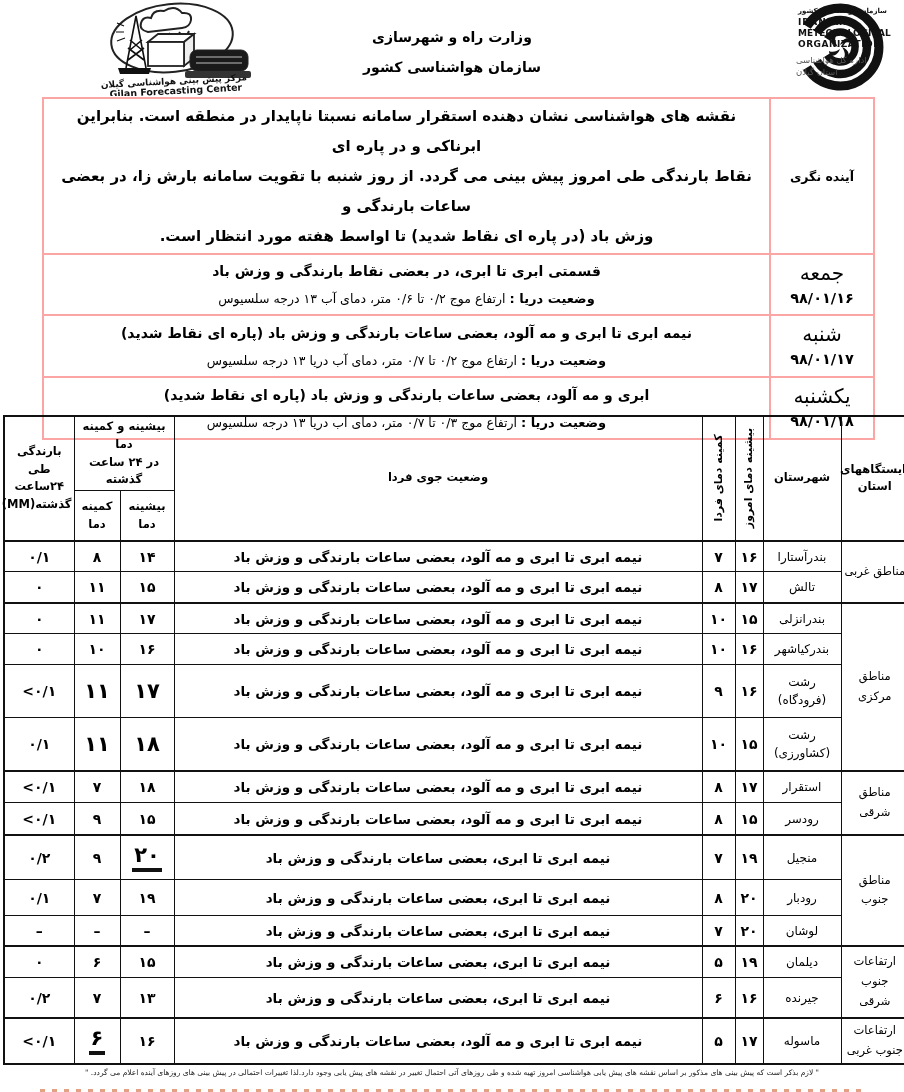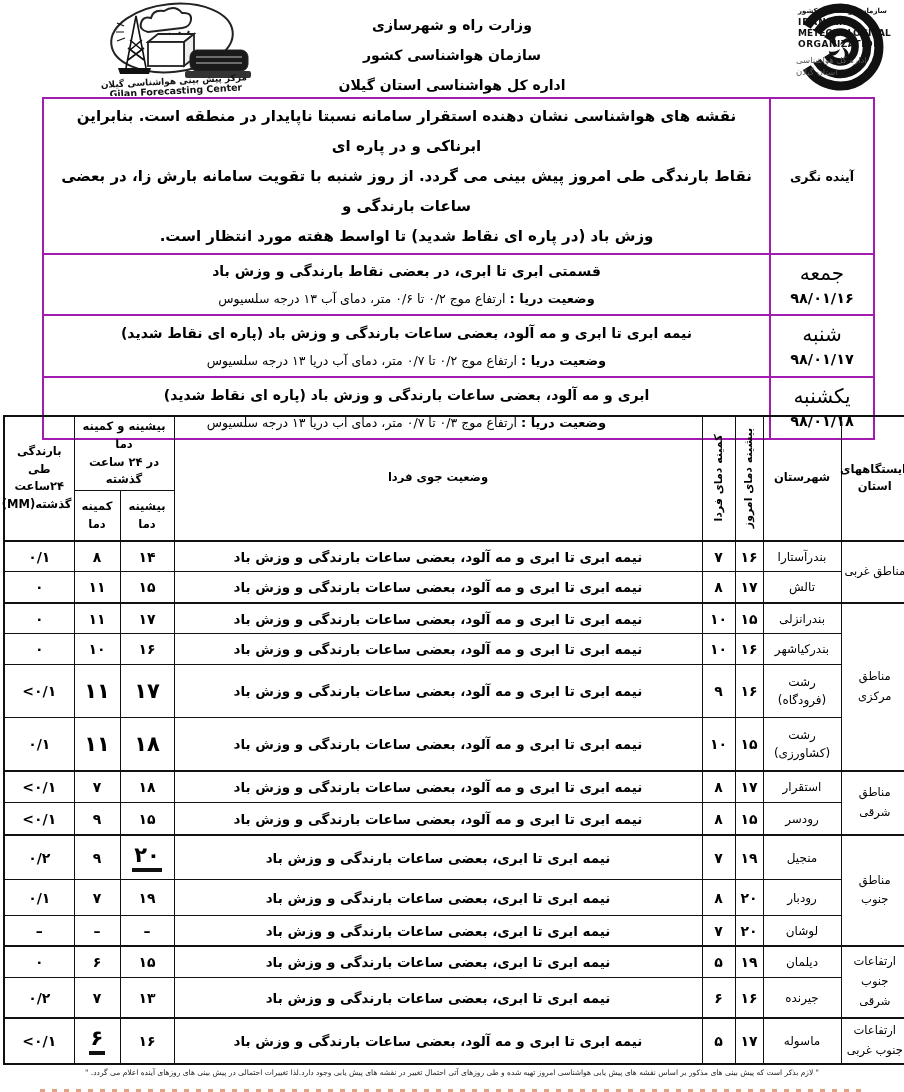--- a/index.html
+++ b/index.html
@@ -1,30 +1,30 @@
 <!DOCTYPE html>
 <html lang="fa"><head>
 <meta charset="utf-8">
 <style>
   html,body{margin:0;padding:0;background:#fff;}
   .page{position:relative;width:904px;height:1092px;background:#fff;overflow:hidden;
         font-family:"DejaVu Sans",sans-serif;direction:rtl;color:#000;}
   .pre{white-space:pre-line;}
 
   
-  .org-header{position:absolute;top:10px;right:252px;width:400px;text-align:center;}
+  .org-header{position:absolute;top:22px;right:252px;width:400px;text-align:center;}
   .org-line{font-weight:bold;font-size:14px;line-height:30px;}
 
   .logo-left{position:absolute;left:84px;top:0;}
   .logo-right{position:absolute;left:700px;top:0;}
 
   
   table{border-collapse:collapse;table-layout:fixed;}
   .t1{position:absolute;top:97px;right:29px;width:833px;}
-  .t1 td{border:2px solid #a21caf;vertical-align:middle;padding:2px 6px;}
+  .t1 td{border:2px solid #fca5a5;vertical-align:middle;padding:2px 6px;}
   .t1 .labelc{width:90px;text-align:center;}
   .t1 .olabel{font-weight:bold;font-size:12.5px;margin-left:28px;}
   .oline{font-weight:bold;font-size:15px;line-height:30px;text-align:center;}
   .dayname{font-weight:normal;font-size:20px;line-height:26px;}
   .daydate{font-weight:bold;font-size:14.5px;line-height:24px;text-align:center;}
   .wline{font-weight:bold;font-size:14px;line-height:29px;text-align:center;}
   .sline{font-size:12.5px;line-height:26px;text-align:center;}
   .sline .sl{font-weight:bold;font-size:13px;}
   .tr1{height:96px}.tr2{height:61px}.tr3{height:62px}.tr4{height:62px}
 
@@ -53,21 +53,20 @@
      background:repeating-linear-gradient(90deg,#cc5522 0 5px,transparent 5px 12px);}
 </style>
 </head>
 <body>
 
 <div class="page">
 
   <div class="org-header">
     <div class="org-line">وزارت راه و شهرسازی</div>
     <div class="org-line">سازمان هواشناسی کشور</div>
-    <div class="org-line">اداره کل هواشناسی استان گیلان</div>
   </div>
 
   <svg class="logo-left" width="180" height="96" viewBox="0 0 180 96">
     <ellipse cx="88" cy="38" rx="61" ry="34" fill="none" stroke="#222" stroke-width="2" transform="rotate(-6 88 38)"></ellipse>
     <path d="M34,68 h33 l-2,6 h-29 z" fill="#111"></path>
     <g stroke="#111" stroke-width="1.6" fill="none">
       <path d="M42,68 L52,16 L62,68 M44,60 L60,48 M60,60 L44,48 M46,50 L58,40 M58,50 L46,40"></path>
       <path d="M40,26 l-7,-3 M40,32 l-8,0 M41,38 l-8,3" stroke-width="1.2"></path>
     </g>
     <path d="M64,32 q-9,-2 -7,-9 q2,-7 10,-5 q2,-9 13,-7 q11,-7 18,2 q10,-1 9,7 q-1,7 -9,8 z" fill="#fff" stroke="#222" stroke-width="2"></path>

